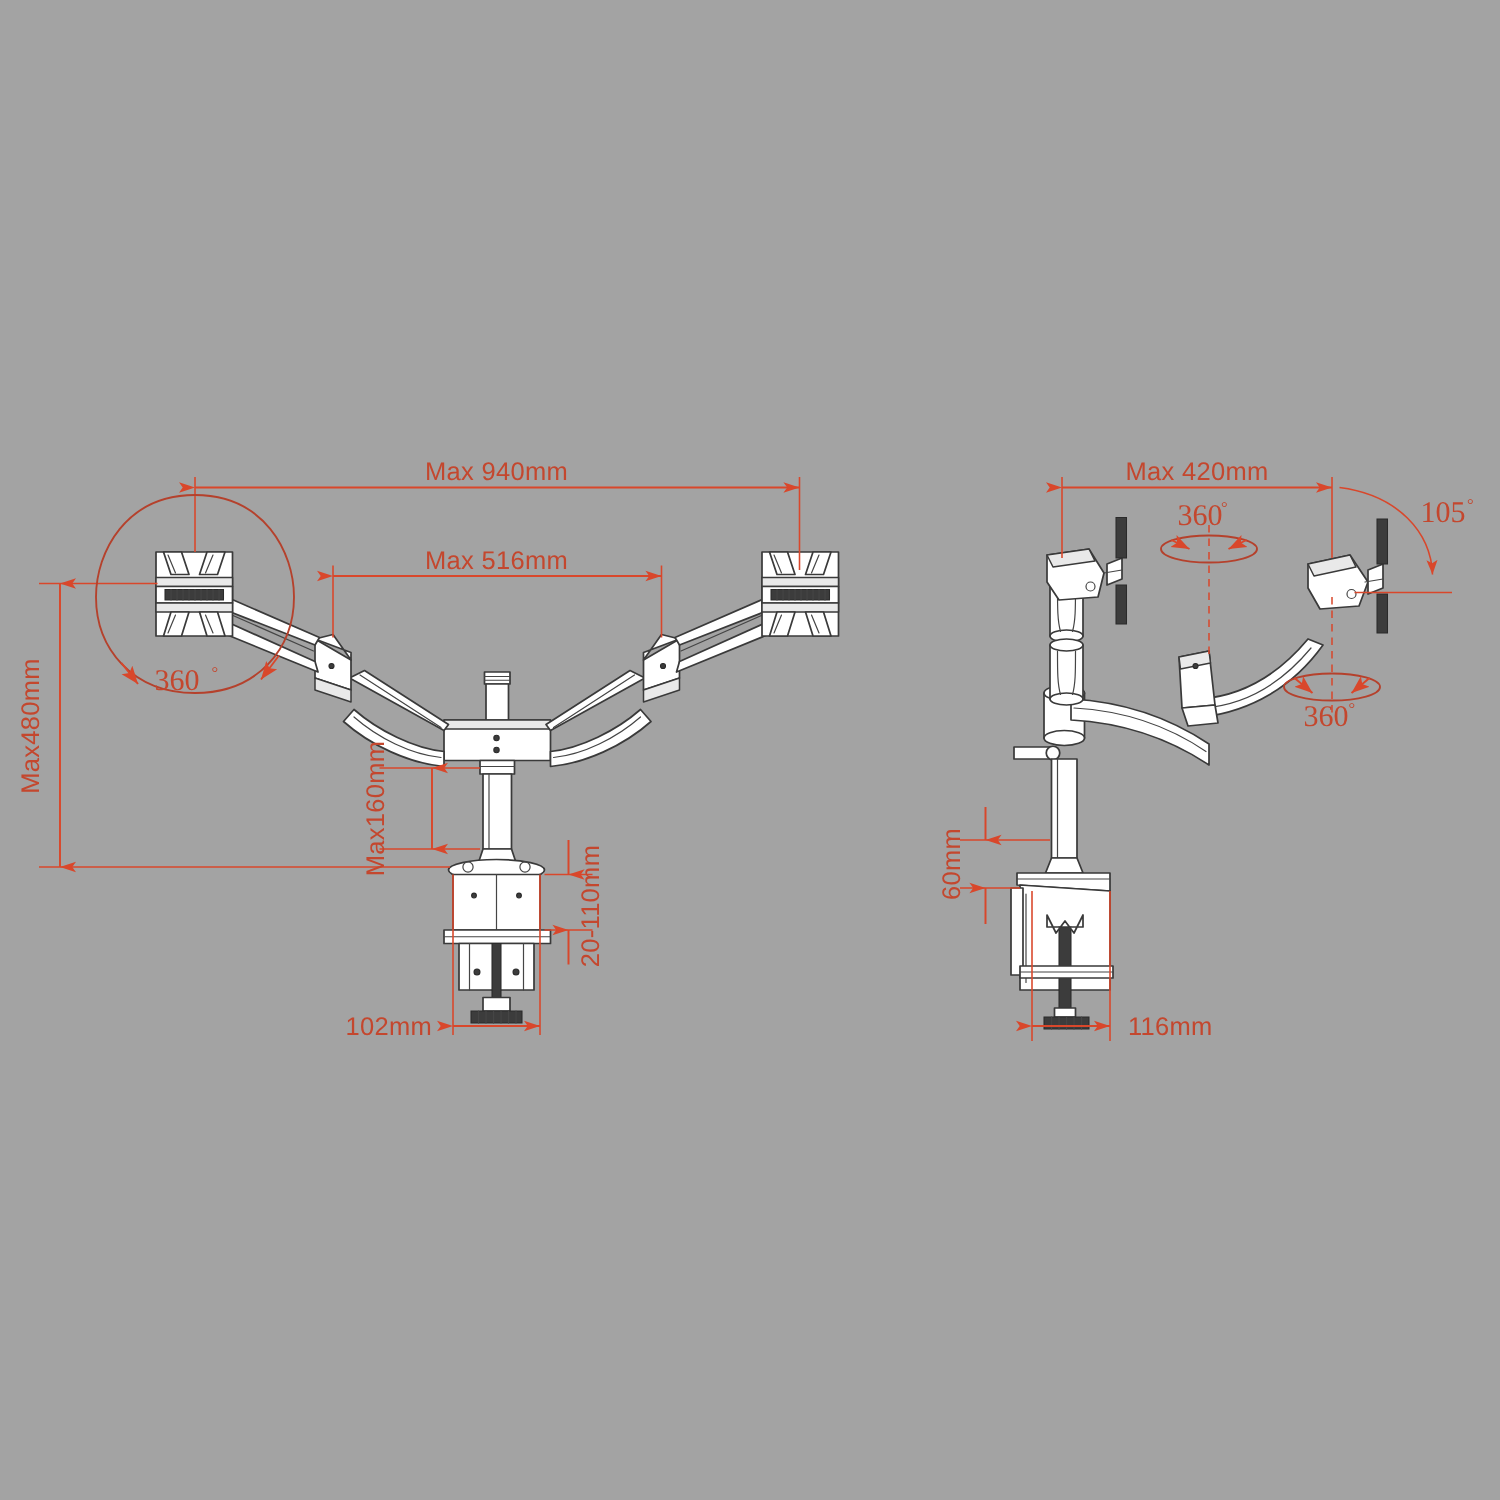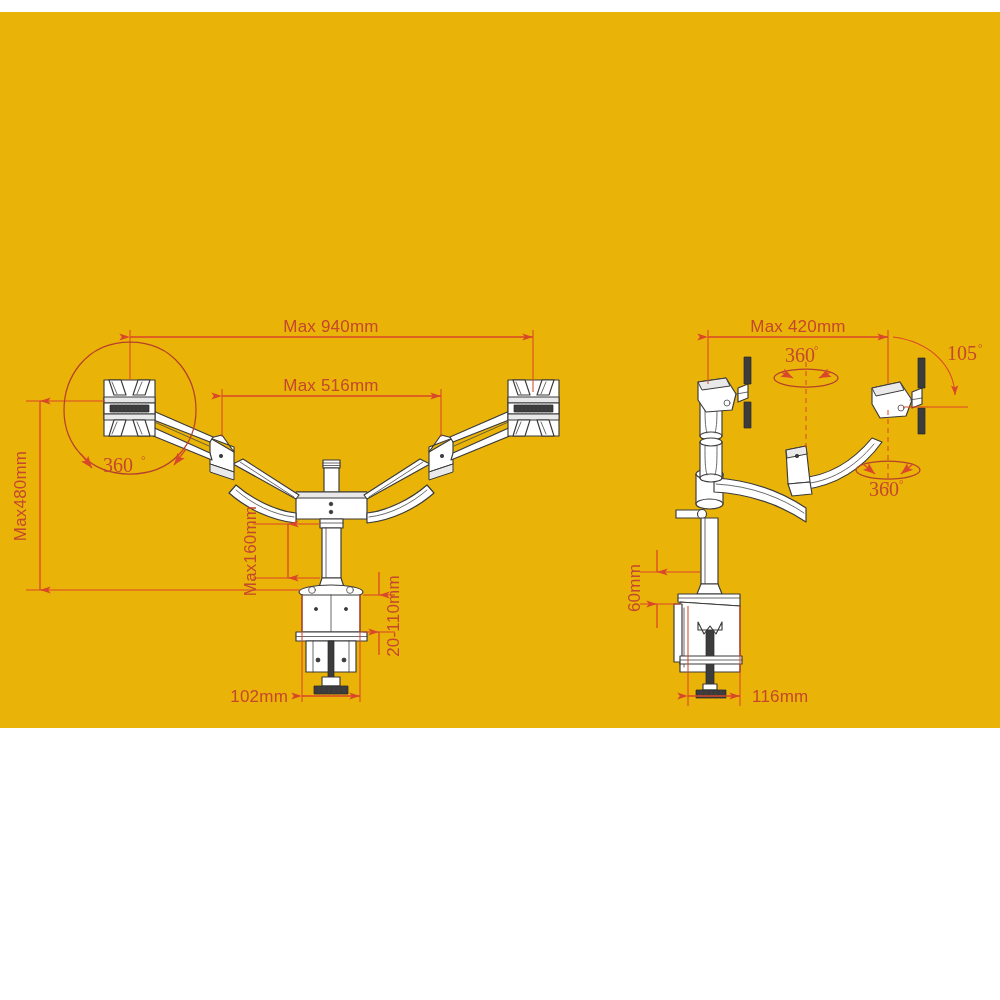--- a/index.html
+++ b/index.html
@@ -11,24 +11,24 @@
   body {
     width: 1000px;
     height: 1000px;
     overflow: hidden;
     font-family: "Liberation Sans", sans-serif;
     position: relative;
   }
   #stage {
     position: absolute;
     left: 0;
-    top: 12px;
+    top: 0;
     width: 1000px;
-    height: 716px;
-    background: #eab308;
+    height: 1000px;
+    background: #a3a3a3;
   }
   svg.drawing {
     display: block;
     width: 1000px;
     height: 1000px;
   }
   .mech-thin {
     fill: none;
     stroke: #454545;
     stroke-width: 0.8;

